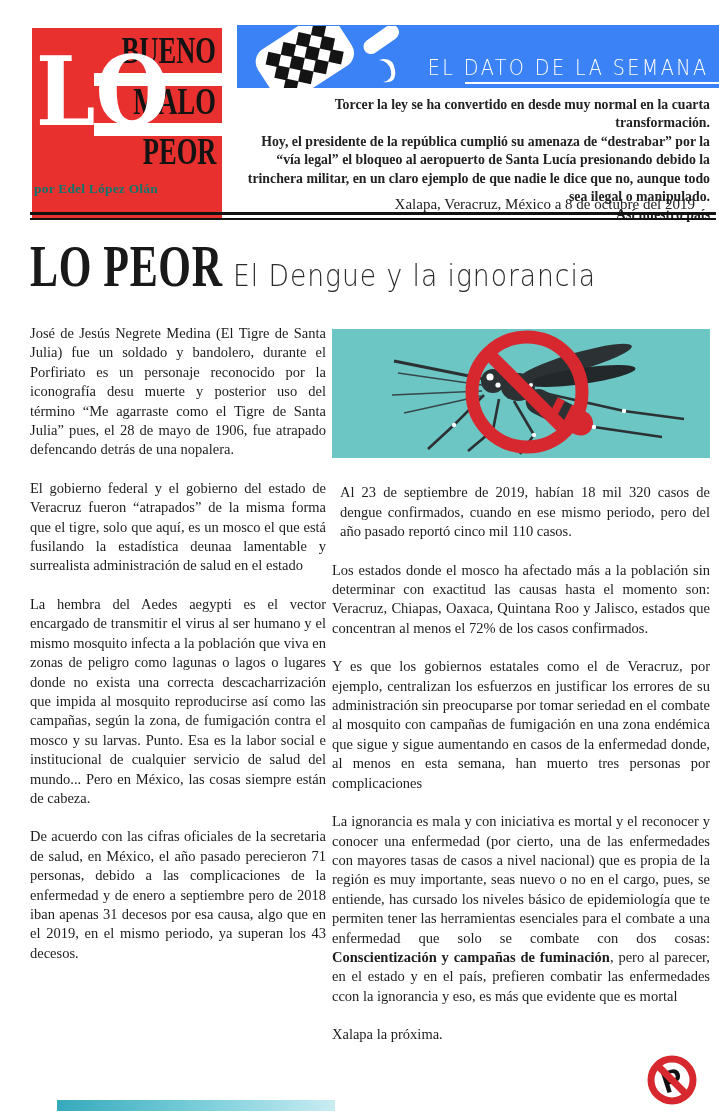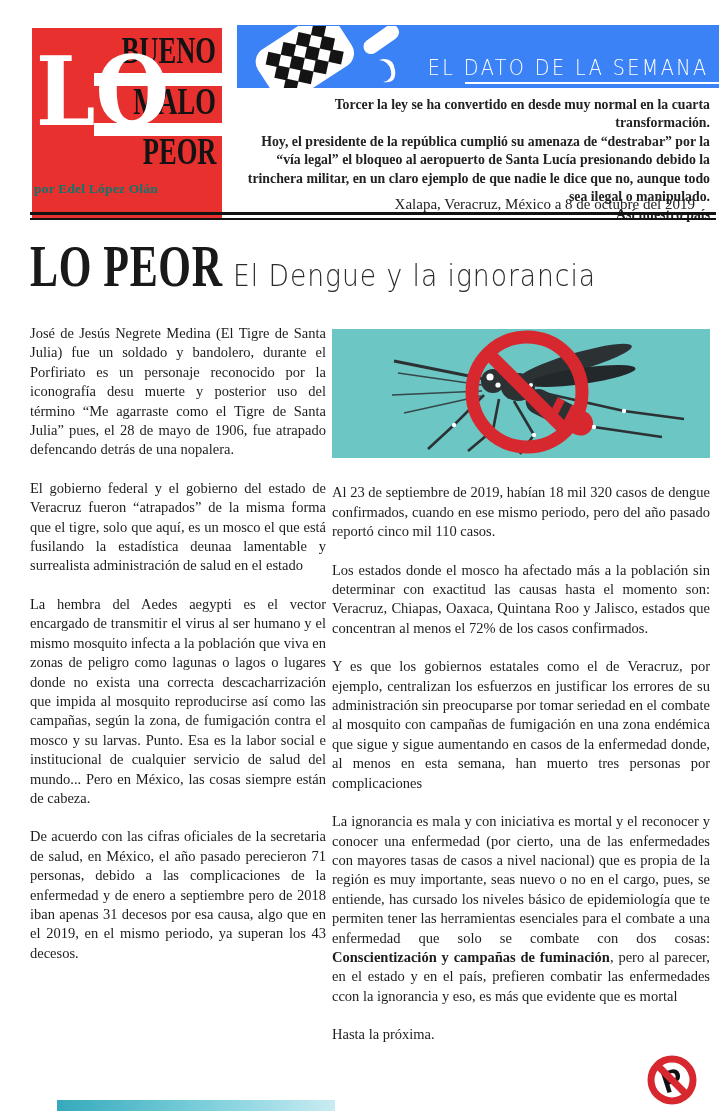--- a/index.html
+++ b/index.html
@@ -42,21 +42,21 @@
   .headline{position:absolute;left:233px;top:258px;font-family:"DejaVu Sans",sans-serif;
             font-weight:200;font-size:28px;color:#2a2a2a;letter-spacing:1px;
             transform:scale(0.95,1.08);transform-origin:left top;}
 
   
   .col{position:absolute;text-align:justify;font-size:14.5px;line-height:19.4px;color:#1d1d1d;}
   .col p{margin:0 0 19px 0;}
   .left-col{left:30px;top:324px;width:296px;}
   .right-col{left:332px;top:329px;width:378px;}
   .mosquito-figure{width:378px;height:129px;margin:0 0 20px 0;}
-  .right-col p.first{margin-top:0;}
+  .right-col p.first{margin-top:0;margin-left:8px;}
   .bold-inline{font-weight:bold;}
 
   .p-logo{position:absolute;left:646px;top:1054px;width:52px;height:52px;}
   .footer-accent{position:absolute;left:57px;top:1100px;width:278px;height:11px;
                  background:linear-gradient(90deg,#35aabc 0%,#7fd0dc 55%,#c9ecf2 100%);}
 </style>
 </head>
 <body>
 
 <div class="page">
@@ -154,21 +154,21 @@
         <circle cx="199" cy="56" r="2"></circle>
       </g>
       <circle cx="195" cy="63" r="55" fill="none" stroke="#d7282f" stroke-width="13"></circle>
       <line x1="156" y1="24" x2="234" y2="102" stroke="#d7282f" stroke-width="13"></line>
     </svg>
 
     <p class="first">Al 23 de septiembre de 2019, habían 18 mil 320 casos de dengue confirmados, cuando en ese mismo periodo, pero del año pasado reportó cinco mil 110 casos.</p>
     <p>Los estados donde el mosco ha afectado más a la población sin determinar con exactitud las causas hasta el momento son: Veracruz, Chiapas, Oaxaca, Quintana Roo y Jalisco, estados que concentran al menos el 72% de los casos confirmados.</p>
     <p>Y es que los gobiernos estatales como el de Veracruz, por ejemplo, centralizan los esfuerzos en justificar los errores de su administración sin preocuparse por tomar seriedad en el combate al mosquito con campañas de fumigación en una zona endémica que sigue y sigue aumentando en casos de la enfermedad donde, al menos en esta semana, han muerto tres personas por complicaciones</p>
     <p><span>La ignorancia es mala y con iniciativa es mortal y el reconocer y conocer una enfermedad (por cierto, una de las enfermedades con mayores tasas de casos a nivel nacional) que es propia de la región es muy importante, seas nuevo o no en el cargo, pues, se entiende, has cursado los niveles básico de epidemiología que te permiten tener las herramientas esenciales para el combate a una enfermedad que solo se combate con dos cosas: </span><span class="bold-inline">Conscientización y campañas de fuminación</span><span>, pero al parecer, en el estado y en el país, prefieren combatir las enfermedades ccon la ignorancia y eso, es más que evidente que es mortal</span></p>
-    <p>Hasta la próxima.</p>
+    <p>Xalapa la próxima.</p>
   </div>
 
   <svg class="p-logo" viewBox="0 0 52 52">
     <circle cx="26" cy="26" r="21" fill="#ffffff"></circle>
     <text x="26" y="37" font-size="31" font-weight="bold" font-family="Liberation Sans, sans-serif" text-anchor="middle" fill="#111111" transform="rotate(-18 26 26)">P</text>
     <circle cx="26" cy="26" r="21" fill="none" stroke="#d7282f" stroke-width="7"></circle>
     <line x1="11" y1="11" x2="41" y2="41" stroke="#d7282f" stroke-width="7"></line>
   </svg>
 
   <div class="footer-accent"></div>

